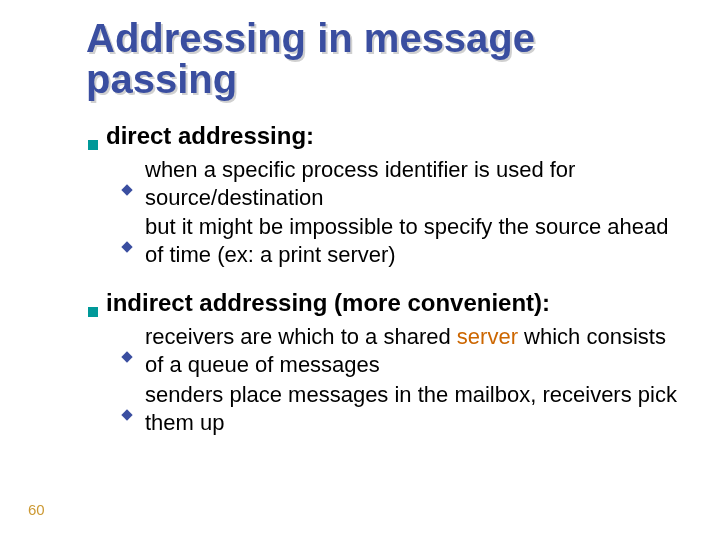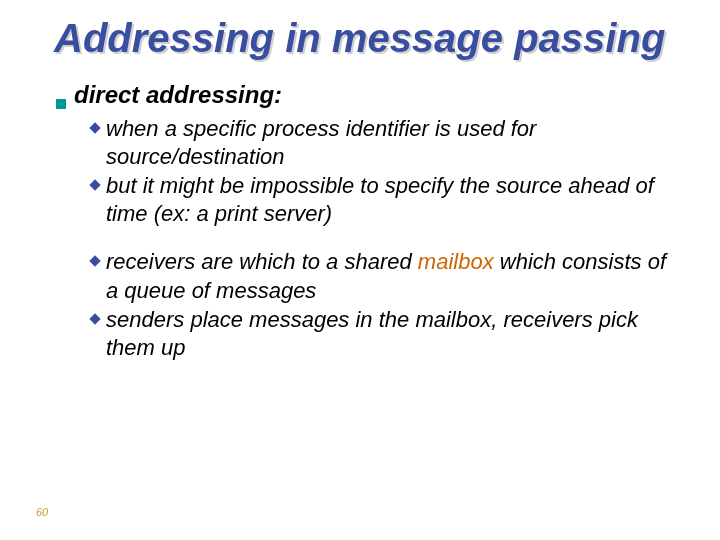--- a/index.html
+++ b/index.html
@@ -6,23 +6,22 @@
   html, body { width: 720px; height: 540px; }
   body {
     background: #ffffff;
     font-family: Arial, Helvetica, sans-serif;
     position: relative;
     overflow: hidden;
   }
   .slide {
     width: 720px;
     height: 540px;
-    padding: 18px 40px 0 56px;
+    padding: 18px 40px 0 88px;
     position: relative;
-    font-style: italic;
   }
   .title {
     font-size: 40px;
     font-weight: bold;
     line-height: 1.02;
     color: #3a4ea0;
     text-shadow: 2px 2px 0 #d0d0d0;
     margin-bottom: 22px;
     margin-left: -2px;
   }
@@ -47,42 +46,42 @@
     font-size: 24px;
     font-weight: bold;
     color: #000;
   }
   .level2 {
     margin-left: 32px;
     margin-top: 6px;
   }
   .level2-item {
     display: flex;
-    align-items: flex-start;
-    gap: 4px;
+    align-items: center;
+    gap: 11px;
     margin-bottom: 1px;
   }
   .level2-bullet {
     flex: 0 0 14px;
     height: 14px;
     position: relative;
     top: 6px;
   }
   .level2-bullet svg { display: block; }
   .level2-text {
     font-size: 22px;
     color: #000;
     line-height: 1.28;
   }
   .highlight { color: #cc6600; }
   .pagenum {
     position: absolute;
-    left: 36px;
+    left: 28px;
     bottom: 22px;
-    font-size: 11px;
+    font-size: 15px;
     color: #cc9933;
   }
 </style>
 </head>
 <body>
 
 <div class="slide">
 
   <h1 class="title">Addressing in message passing</h1>
 
@@ -105,28 +104,32 @@
           <svg width="14" height="14" viewBox="0 0 14 14">
               <rect x="3" y="3" width="8" height="8" fill="#3a4ea0" transform="rotate(45 7 7)"></rect>
             </svg>
         </span>
         <span class="level2-text"><span>but</span><span> it might be impossible to specify the source ahead of time (ex: a print server)</span></span>
       </div>
     </div>
   </div>
 
   <div class="level1">
+    <div class="level1-head">
+      <span class="level1-bullet"></span>
+      <span class="level1-text">indirect addressing (more convenient):</span>
+    </div>
     <div class="level2">
       <div class="level2-item">
         <span class="level2-bullet">
           <svg width="14" height="14" viewBox="0 0 14 14">
               <rect x="3" y="3" width="8" height="8" fill="#3a4ea0" transform="rotate(45 7 7)"></rect>
             </svg>
         </span>
-        <span class="level2-text"><span>receivers</span><span> are which to a shared </span><span class="highlight">mailbox</span><span> which consists of a queue of messages</span></span>
+        <span class="level2-text"><span>receivers</span><span> are which to a shared </span><span class="highlight">server</span><span> which consists of a queue of messages</span></span>
       </div>
       <div class="level2-item">
         <span class="level2-bullet">
           <svg width="14" height="14" viewBox="0 0 14 14">
               <rect x="3" y="3" width="8" height="8" fill="#3a4ea0" transform="rotate(45 7 7)"></rect>
             </svg>
         </span>
         <span class="level2-text"><span>senders</span><span> place messages in the mailbox, receivers pick them up</span></span>
       </div>
     </div>

